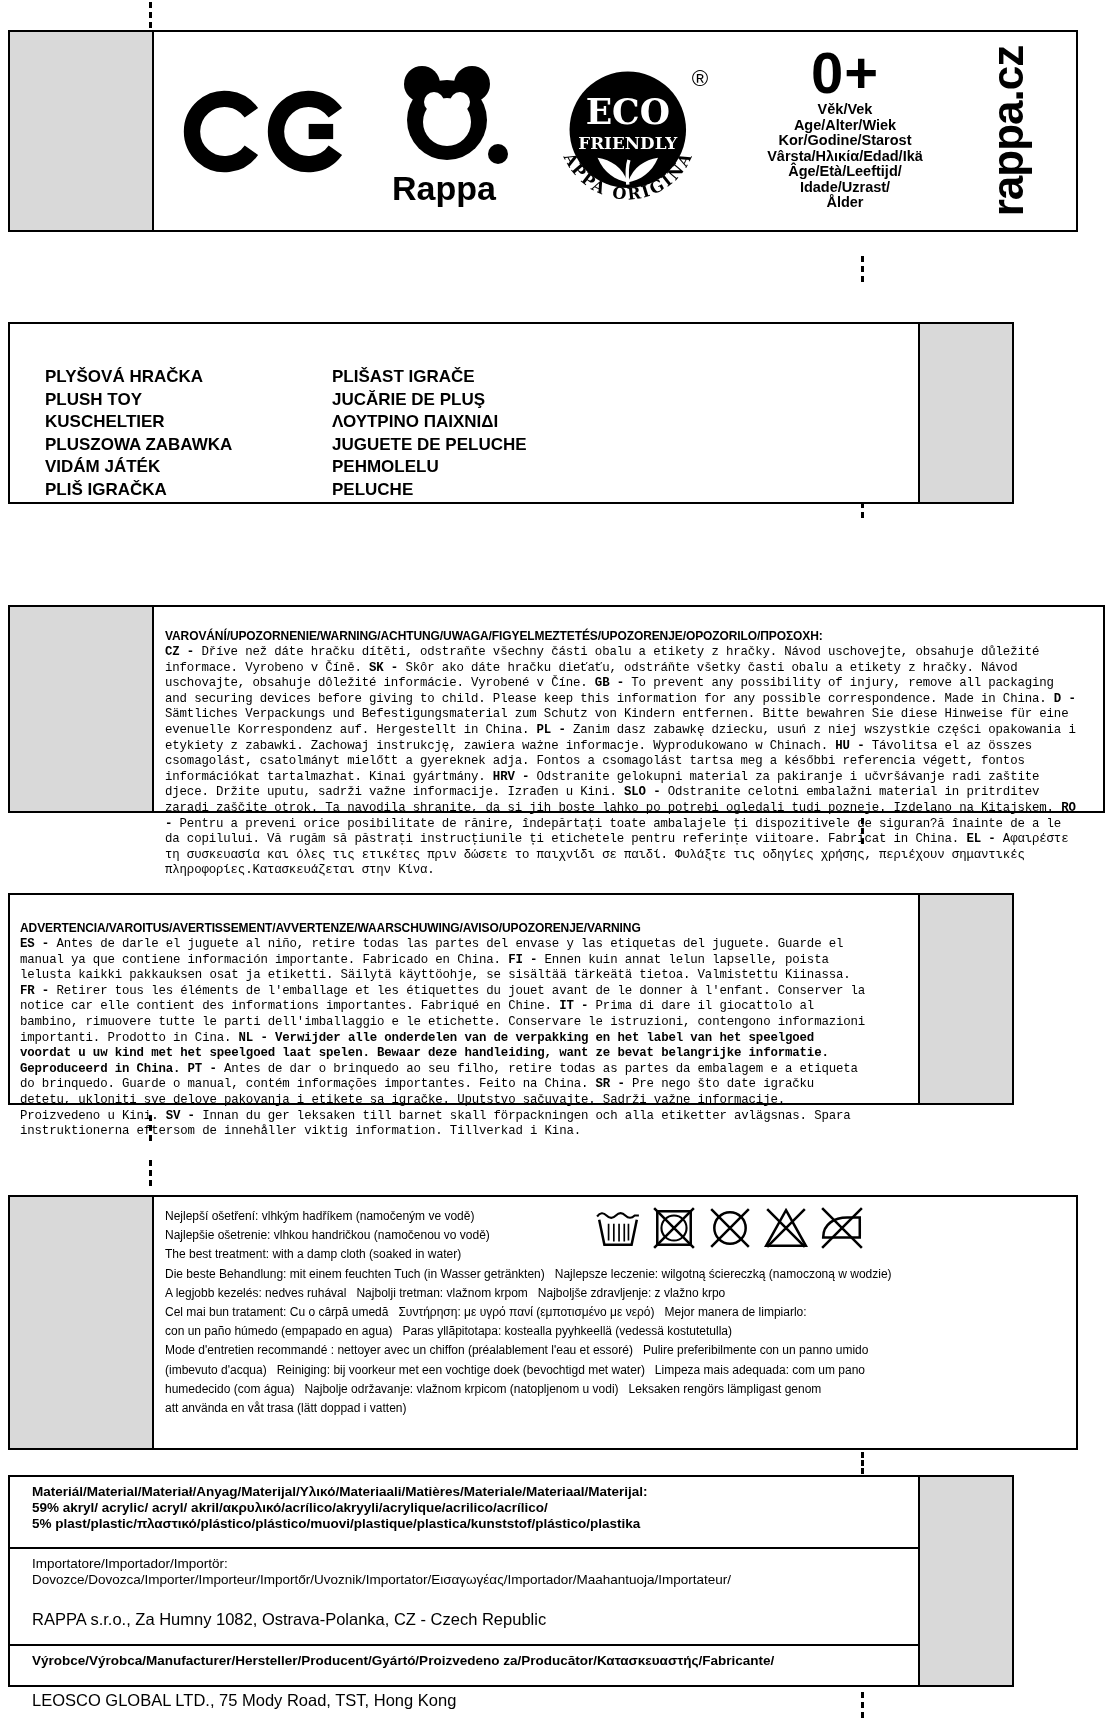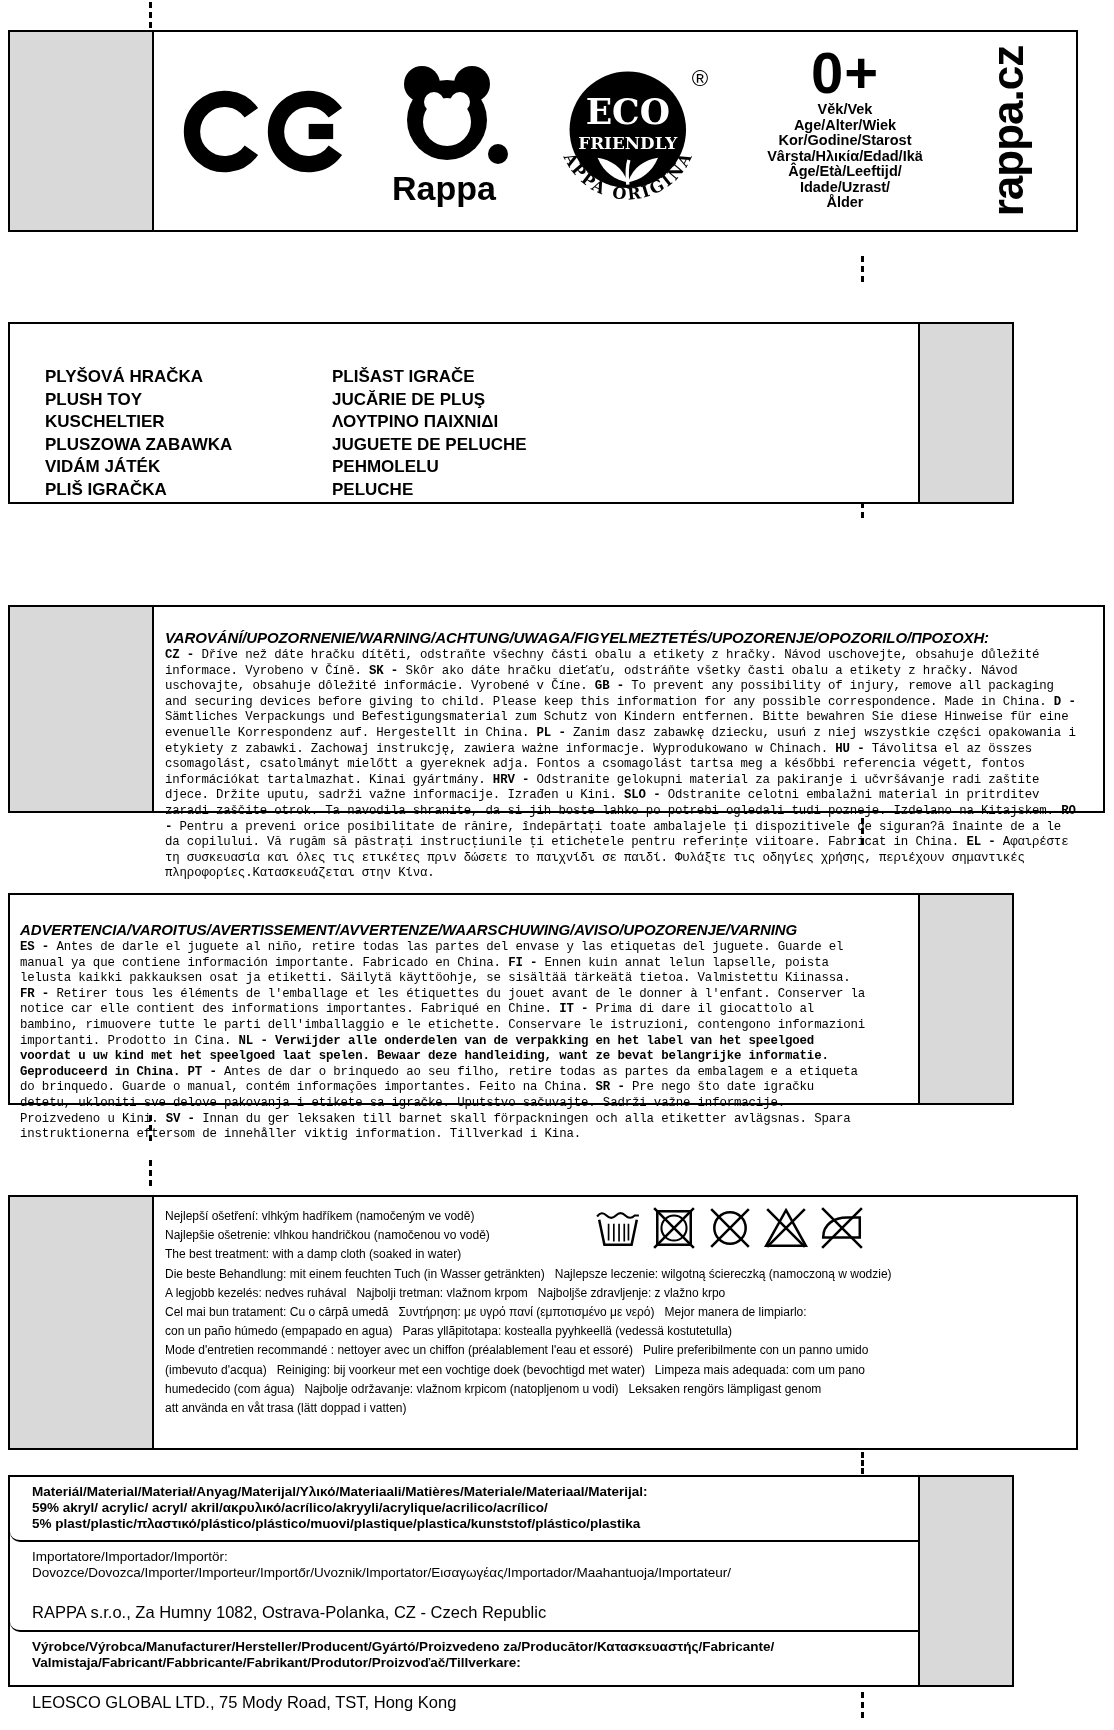--- a/index.html
+++ b/index.html
@@ -16,30 +16,30 @@
   .age-big{font-size:58px;font-weight:bold;text-align:center;line-height:1;letter-spacing:1px;}
   .age-langs{font-size:14.5px;font-weight:bold;text-align:center;line-height:15.5px;white-space:pre;}
   .site-wrap{position:absolute;left:928px;top:0;width:140px;height:100%;display:flex;align-items:center;justify-content:center;}
   .site-text{transform:rotate(-90deg);font-size:44px;font-weight:bold;white-space:nowrap;letter-spacing:-1px;}
 
   
   .names-col{position:absolute;top:42px;font-weight:bold;font-size:17px;line-height:22.5px;white-space:pre;}
 
   
   .warn-text{position:absolute;}
-  .warn-title{font-size:15px;font-weight:bold;letter-spacing:-0.1px;margin-bottom:2px;font-style:italic;}
+  .warn-title{font-size:12px;font-weight:bold;letter-spacing:-0.1px;margin-bottom:2px;}
   .warn-body{font-size:12.4px;line-height:15.6px;letter-spacing:-0.15px;font-family:Liberation Mono, monospace;}
 
   
   .care-lines{position:absolute;left:155px;top:10px;font-size:12px;line-height:19.2px;white-space:pre;}
   .care-syms{position:absolute;left:585px;top:8px;display:flex;gap:10px;}
   .care-sym{width:46px;height:46px;}
 
   
-  .f-sec{border-bottom:2px solid #000;padding:7px 100px 8px 22px;border-radius:10px;}
+  .f-sec{border-bottom:2px solid #000;padding:7px 100px 15px 22px;}
   .f-sec.last{border-bottom:none;}
   .f-line{font-size:13.5px;line-height:16px;}
   .f-bold{font-weight:bold;}
   .f-name{font-size:16.5px;line-height:20px;margin-top:21px;}
 </style>
 </head>
 <body>
 
 <div class="page">
 
@@ -185,19 +185,18 @@
       <div class="f-line f-bold">59% akryl/ acrylic/ acryl/ akril/ακρυλικό/acrílico/akryyli/acrylique/acrilico/acrílico/</div>
       <div class="f-line f-bold">5% plast/plastic/πλαστικό/plástico/plástico/muovi/plastique/plastica/kunststof/plástico/plastika</div>
     </div>
     <div class="f-sec">
       <div class="f-line">Importatore/Importador/Importör:</div>
       <div class="f-line">Dovozce/Dovozca/Importer/Importeur/Importőr/Uvoznik/Importator/Εισαγωγέας/Importador/Maahantuoja/Importateur/</div>
       <div class="f-name">RAPPA s.r.o., Za Humny 1082, Ostrava-Polanka, CZ - Czech Republic</div>
     </div>
     <div class="f-sec last">
       <div class="f-line f-bold">Výrobce/Výrobca/Manufacturer/Hersteller/Producent/Gyártó/Proizvedeno za/Producător/Κατασκευαστής/Fabricante/</div>
-      <div class="f-line f-bold">Valmistaja/Fabricant/Fabbricante/Fabrikant/Produtor/Proizvoďač/Tillverkare:</div>
       <div class="f-name">LEOSCO GLOBAL LTD., 75 Mody Road, TST, Hong Kong</div>
     </div>
     <div class="flap flap-right"></div>
   </div>
 
 </div>
 
 </body></html>

